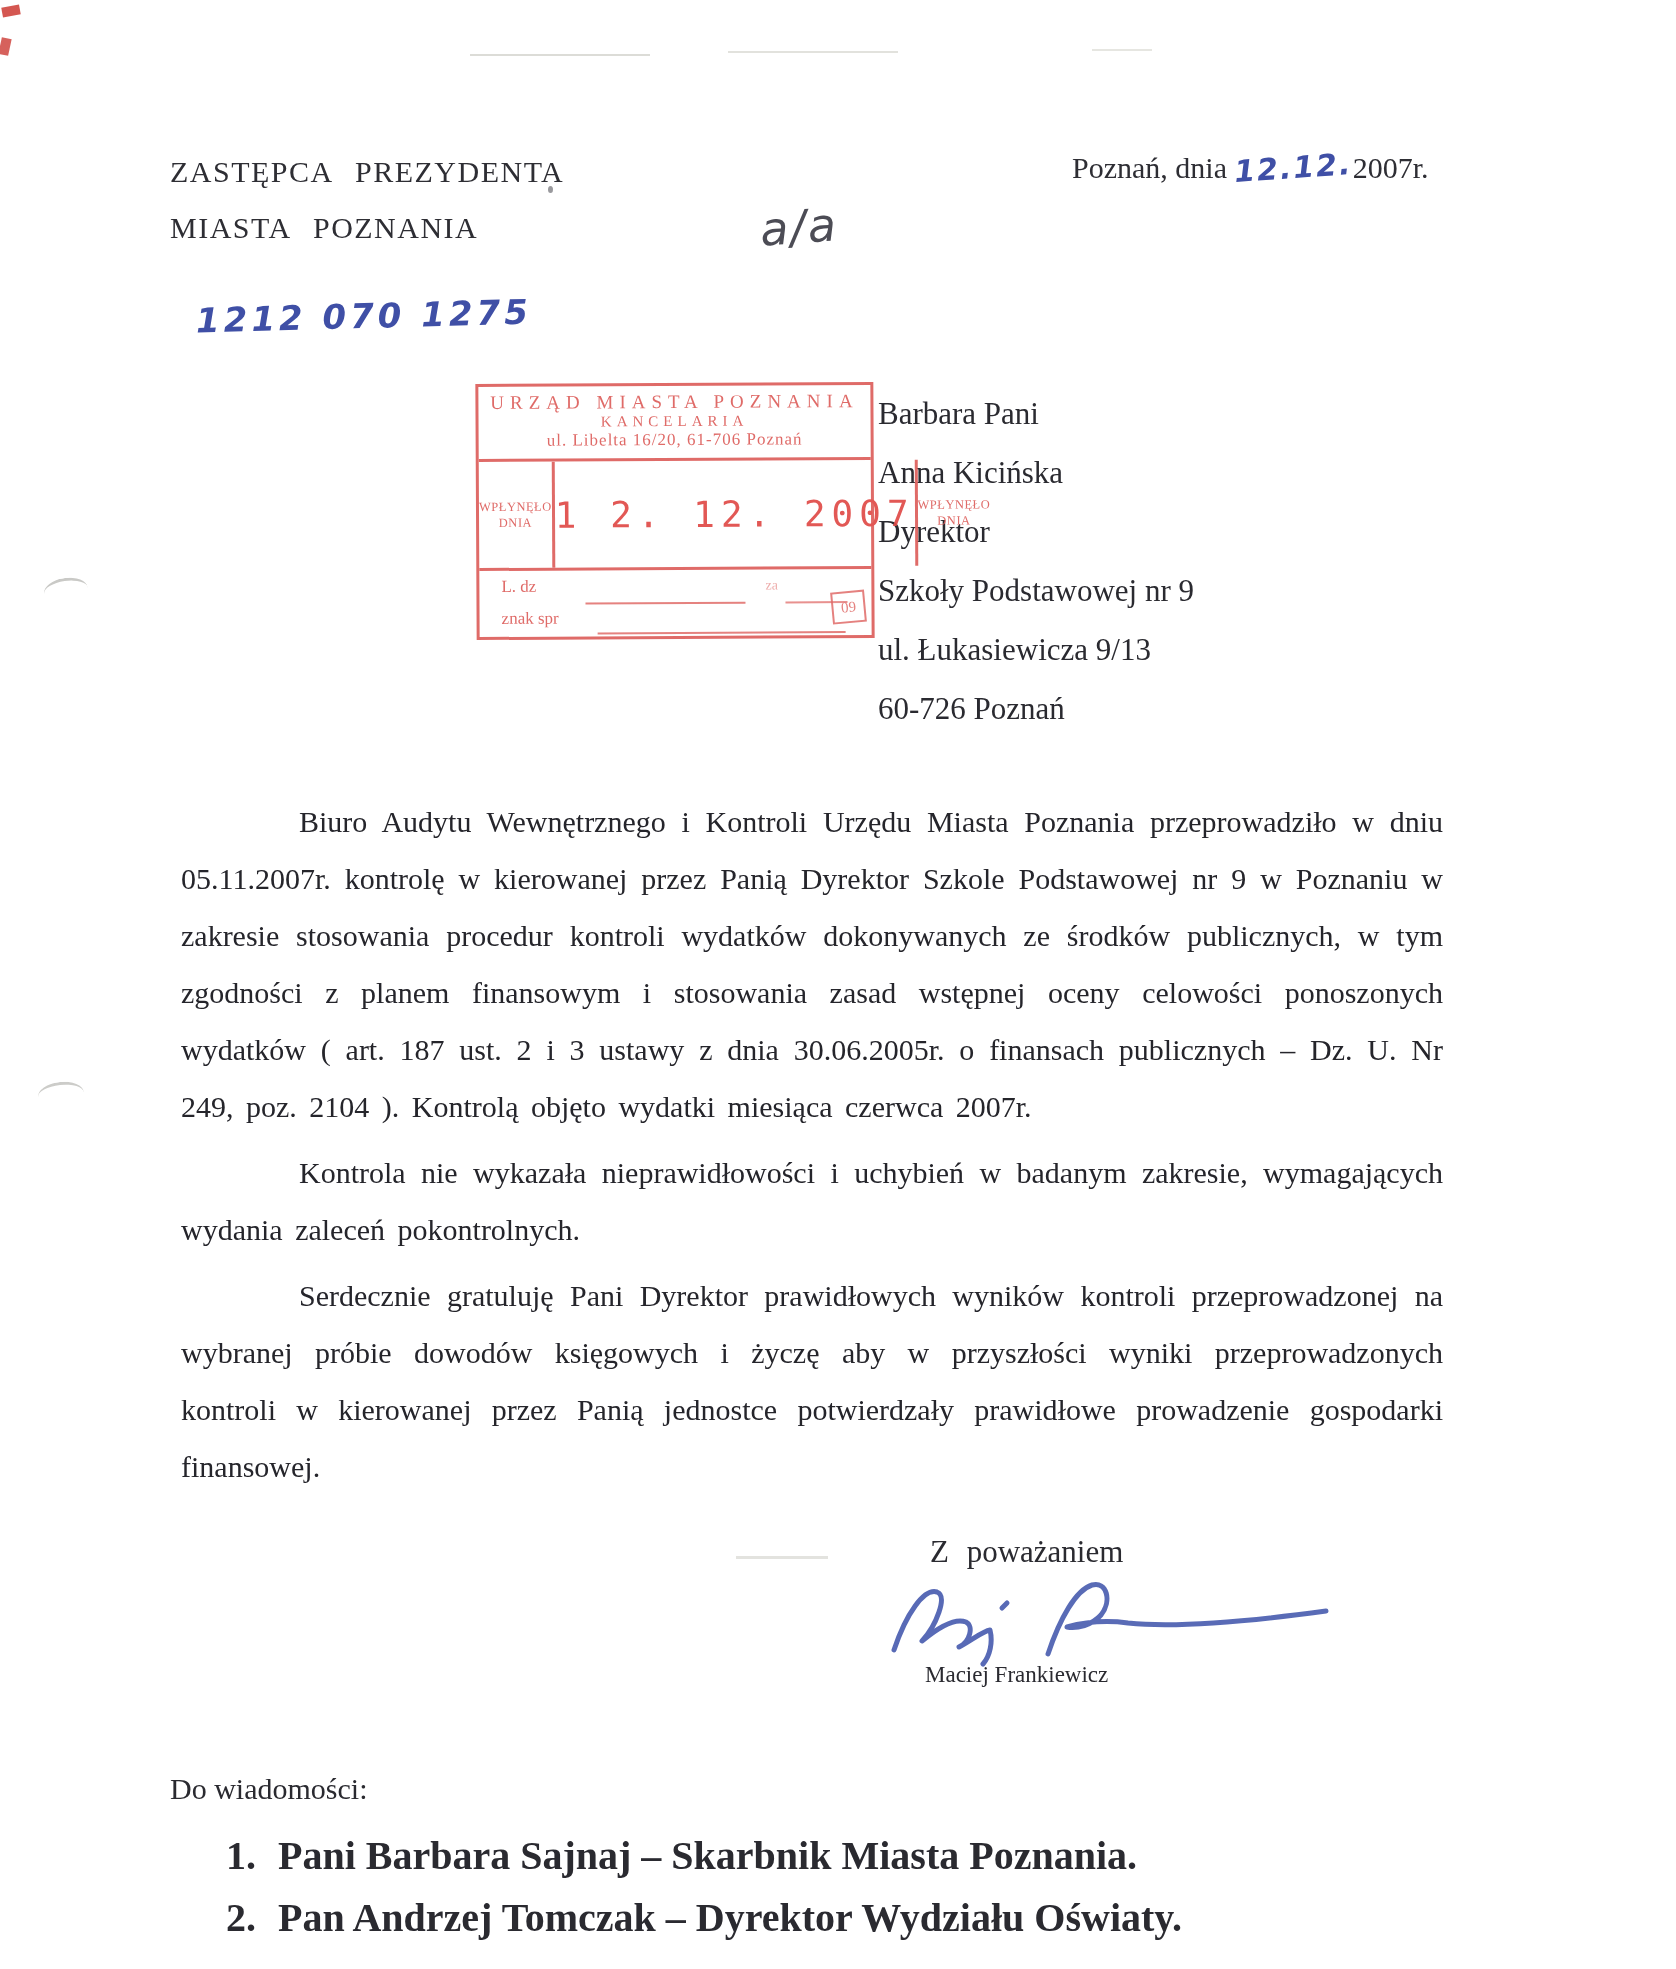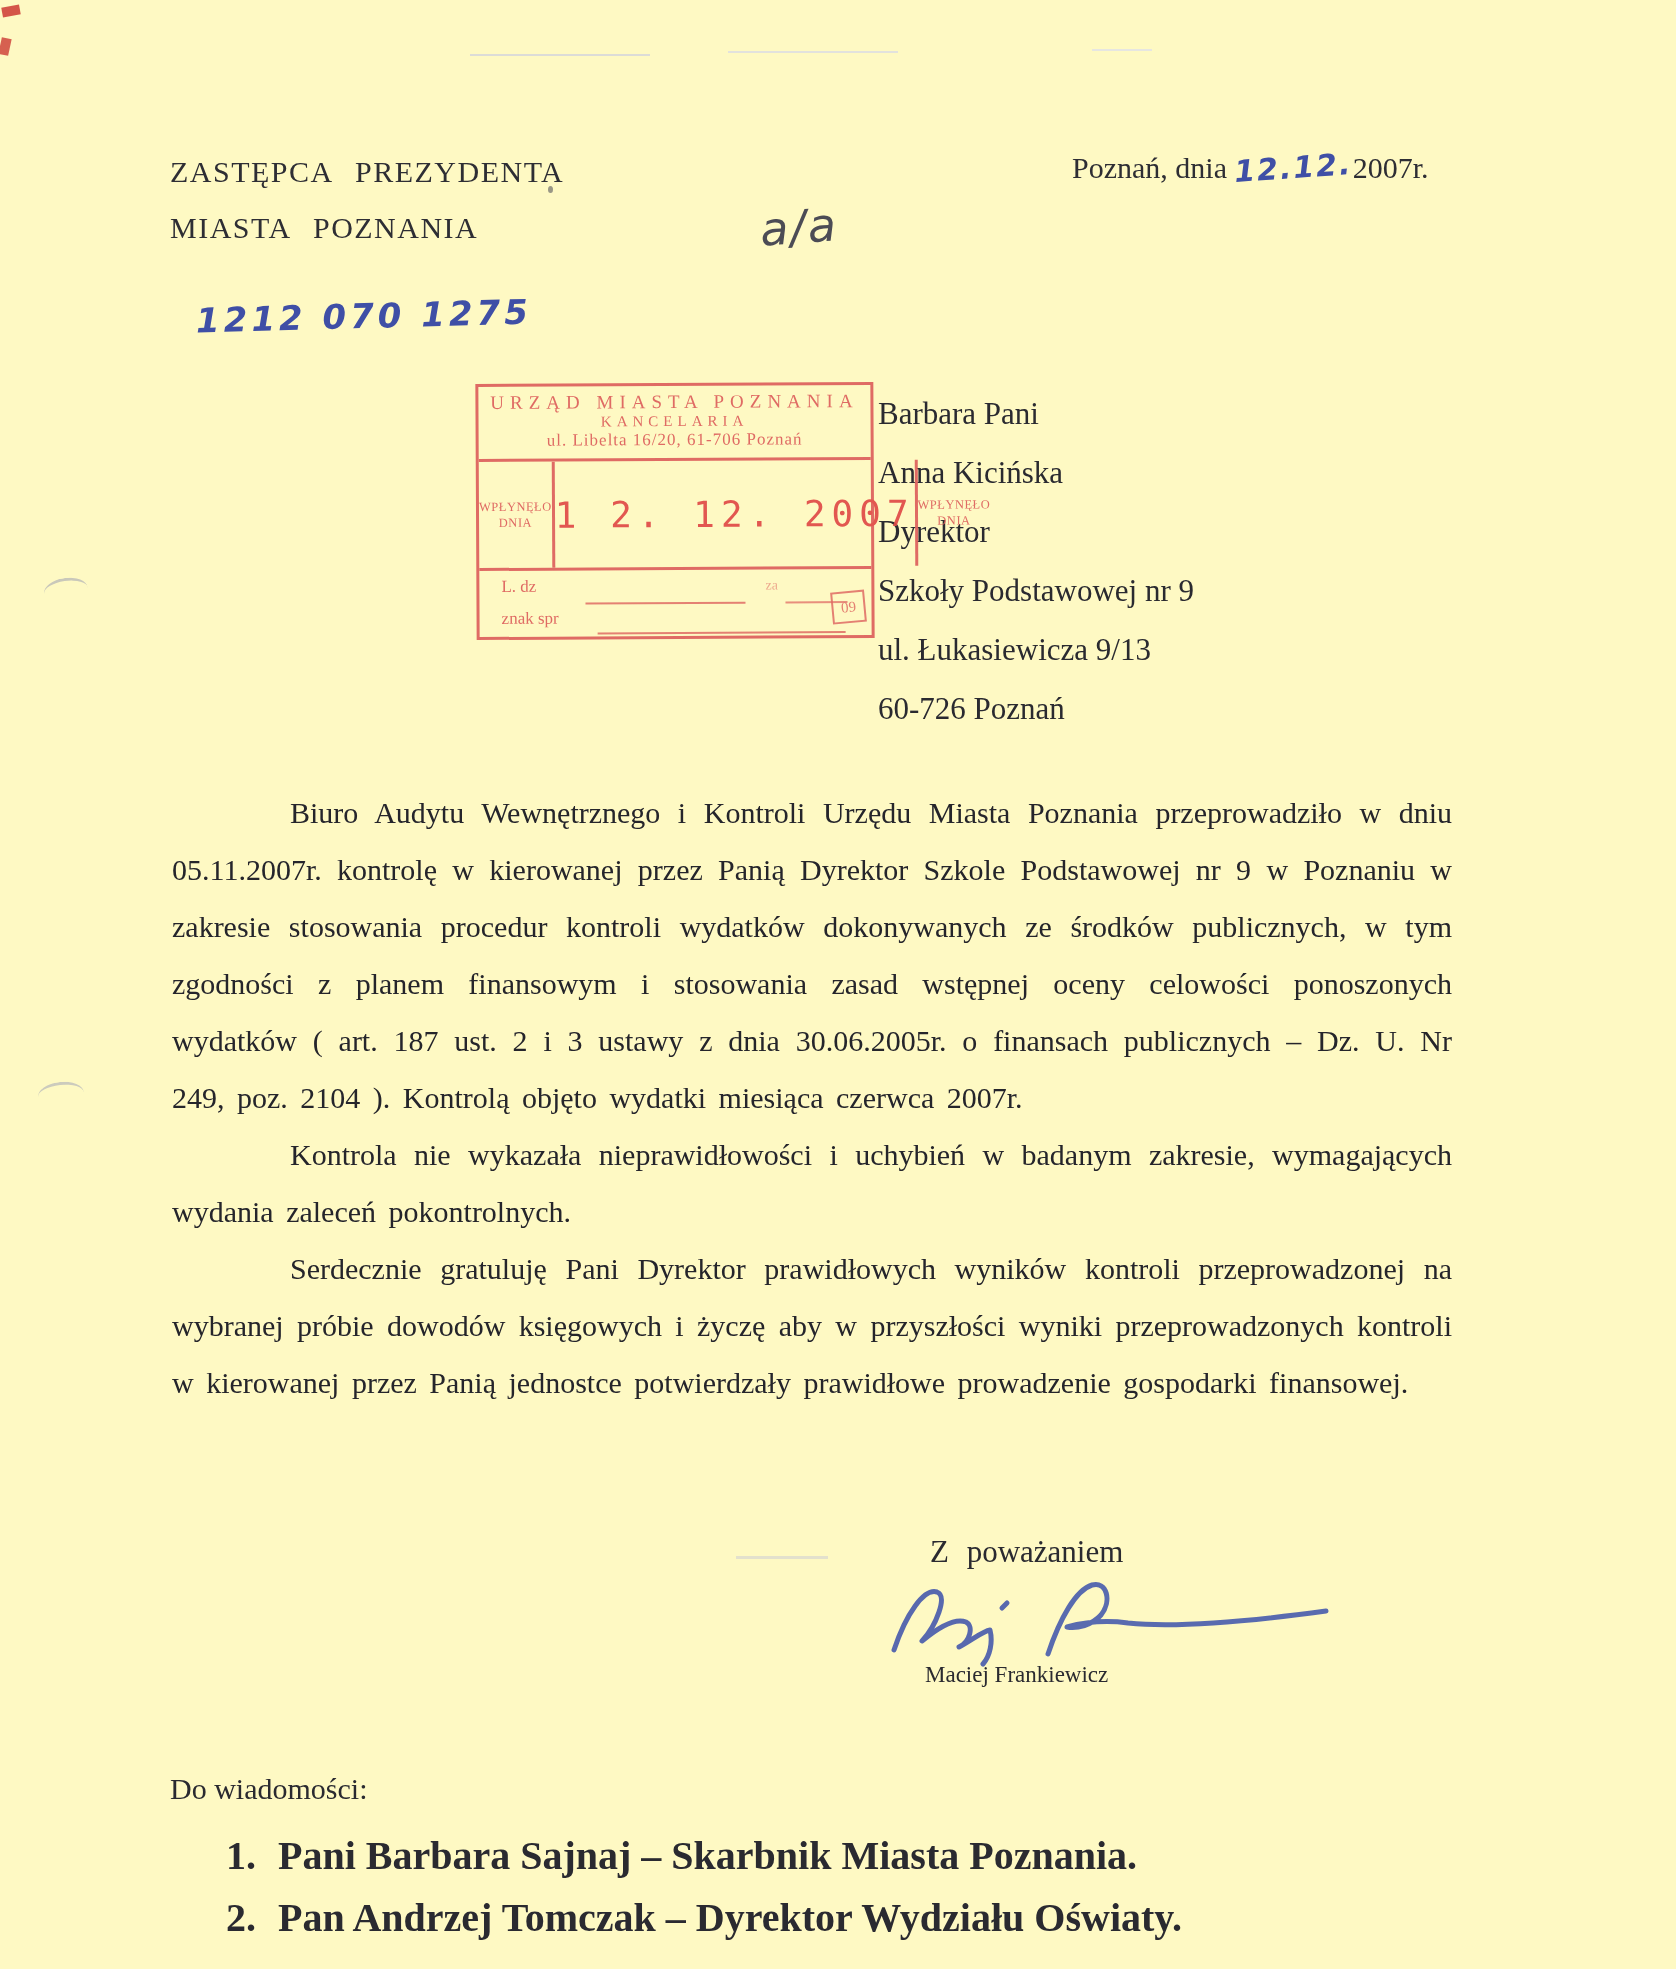--- a/index.html
+++ b/index.html
@@ -1,19 +1,19 @@
 <!DOCTYPE html>
 <html><head>
 <meta charset="utf-8">
 <style>
   html,body{margin:0;padding:0;background:#9a9a9a;}
   .page{
     position:relative;
     width:1676px;height:1969px;
-    background:#fef9c3;
+    background:#ffffff;
     overflow:hidden;
     font-family:"Liberation Serif", serif;
     color:#26262c;
   }
   
   .sender{position:absolute;left:170px;top:144px;font-size:30px;line-height:56px;letter-spacing:1.5px;word-spacing:14px;color:#2e2e34;}
   .sender .ref{letter-spacing:.5px;word-spacing:2px;}
   .hand{font-family:"DejaVu Sans", sans-serif;font-style:italic;color:#3f4fa6;}
   .hand-number{position:absolute;left:196px;top:296px;font-size:34px;letter-spacing:4px;transform:rotate(-1.5deg);font-weight:bold;}
   .dateline{position:absolute;left:1072px;top:150px;font-size:30px;color:#2e2e34;white-space:nowrap;}
@@ -36,21 +36,21 @@
   .stamp-bottom{position:relative;height:68px;font-size:17px;}
   .sb-label1{position:absolute;left:22px;top:6px;}
   .sb-line1{position:absolute;left:106px;top:32px;width:160px;border-bottom:2px solid rgba(221,95,92,.85);}
   .sb-za{position:absolute;left:286px;top:8px;font-size:14px;opacity:.55;}
   .sb-line1b{position:absolute;left:306px;top:32px;width:62px;border-bottom:2px solid rgba(221,95,92,.75);}
   .sb-label2{position:absolute;left:22px;top:38px;}
   .sb-line2{position:absolute;left:118px;top:62px;width:248px;border-bottom:2px solid rgba(221,95,92,.85);}
   .sb-numbox{position:absolute;left:352px;top:22px;width:30px;height:28px;border:2px solid #dd5f5c;font-size:15px;display:flex;align-items:center;justify-content:center;transform:rotate(-5deg);opacity:.85;}
   
   .body-text{position:absolute;left:172px;top:784px;width:1280px;font-size:30px;line-height:57px;text-align:justify;color:#25252b;word-spacing:5px;}
-  .body-text p{margin:0;text-indent:118px;}
+  .body-text p{margin:9px;text-indent:118px;}
   
   .salutation{position:absolute;left:930px;top:1534px;font-size:31px;word-spacing:10px;color:#2a2a30;}
   .signature{position:absolute;left:880px;top:1566px;}
   .signer{position:absolute;left:925px;top:1662px;font-size:23px;color:#2a2a30;}
   
   .cc-label{position:absolute;left:170px;top:1772px;font-size:30px;color:#2a2a30;}
   .cc-item{position:absolute;left:226px;font-size:40px;color:#2a2a30;font-weight:bold;}
   .cc-item .num{display:inline-block;width:52px;}
   .cc-1{top:1832px;}
   .cc-2{top:1894px;}

